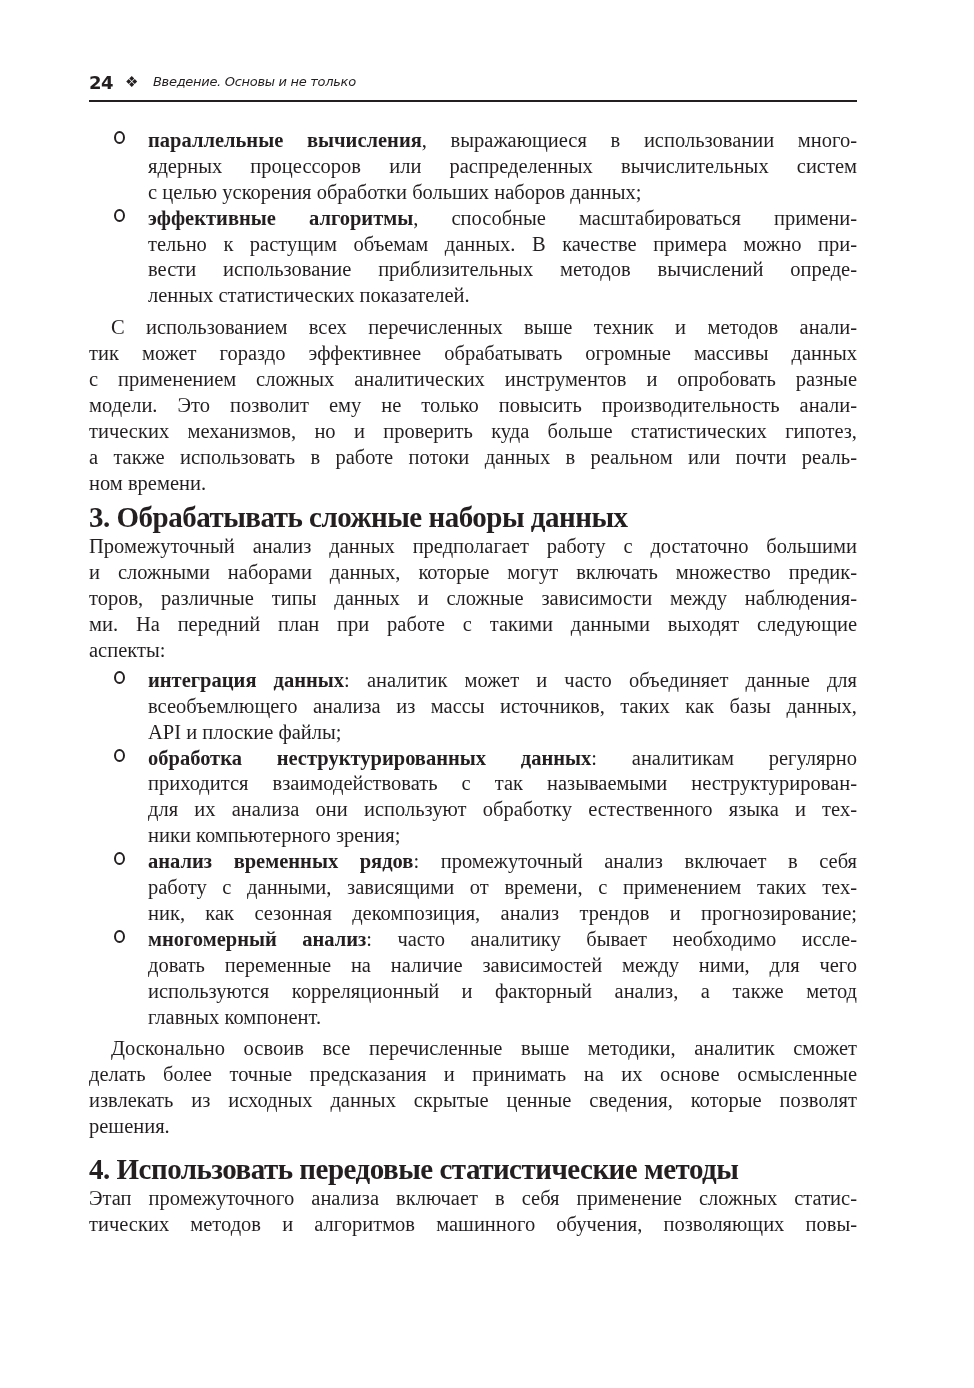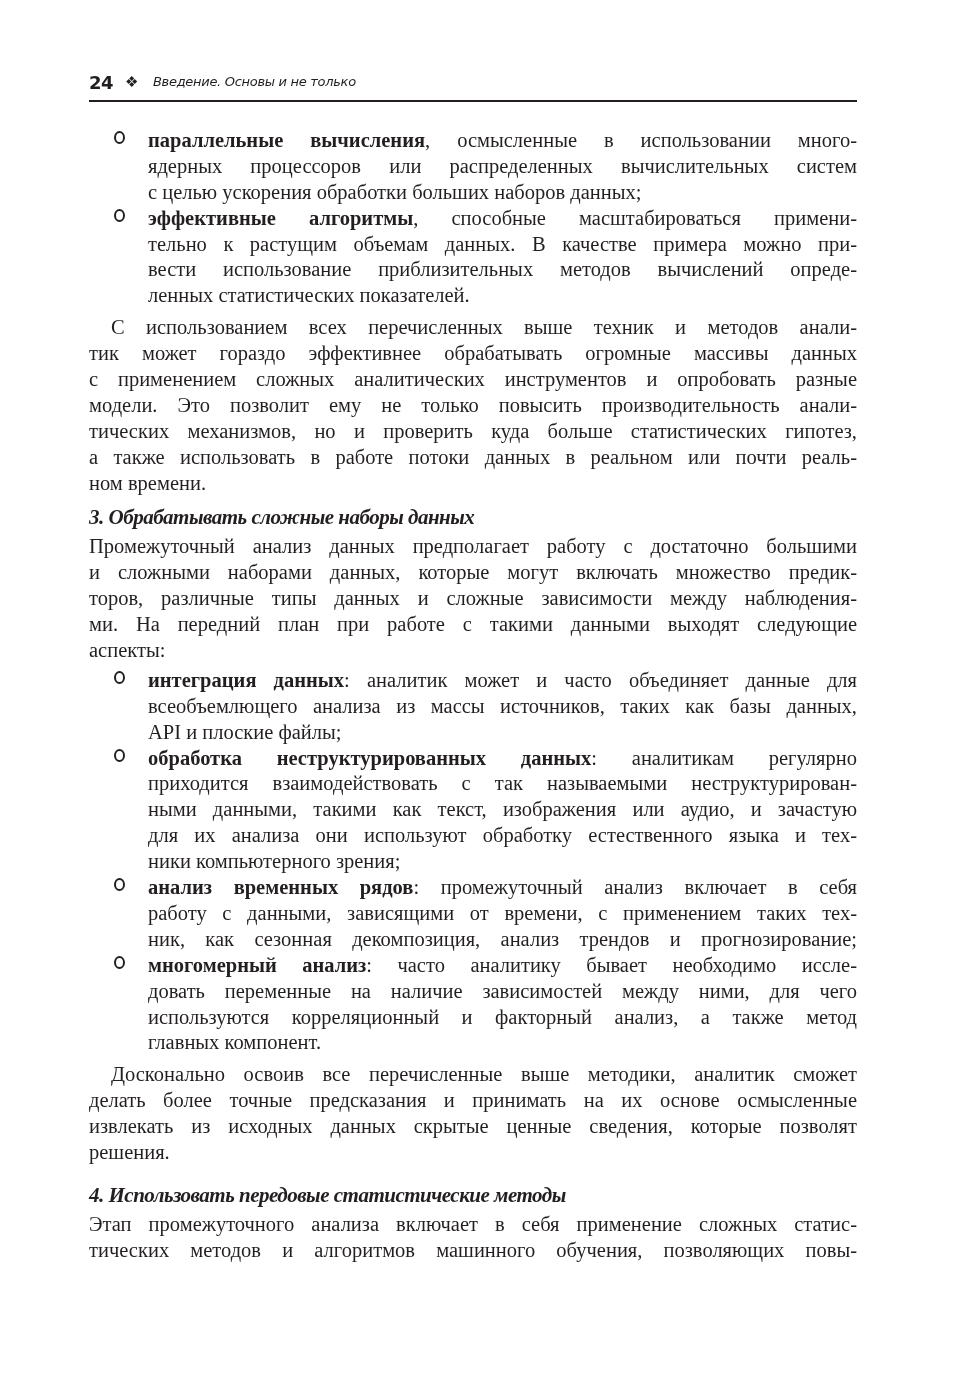--- a/index.html
+++ b/index.html
@@ -9,41 +9,41 @@
   .header .pnum { position: absolute; left: 0; top: 2px; font-size: 18px; font-weight: bold; letter-spacing: -0.5px; }
   .header .orn { position: absolute; left: 36px; top: 3px; font-size: 15px; }
   .header .rtitle { position: absolute; left: 64px; top: 4px; font-size: 13px; letter-spacing: -0.3px; font-style: italic; }
   .body { position: absolute; left: 89px; top: 128px; width: 768px; font-family: "Liberation Serif", "DejaVu Serif", serif; font-size: 20.5px; line-height: 25.9px; }
   .line { display: block; height: 25.9px; white-space: nowrap; text-align: justify; text-align-last: justify; overflow: visible; }
   .line.last { text-align-last: left; }
   .bullet-block { position: relative; padding-left: 59px; }
   .bullet { position: absolute; left: 25px; top: 3px; width: 11px; height: 13px; border: 2.5px solid #231f20; border-radius: 50%; box-sizing: border-box; }
   .para { text-indent: 0; }
   .para .line.first { padding-left: 22px; }
-  .heading { font-family: "Liberation Serif", "DejaVu Serif", serif; font-style: italic; font-weight: bold; font-size: 21px; line-height: 30px; letter-spacing: -0.5px; margin-top: 6px; margin-bottom: 2px; }
+  .heading { font-family: "Liberation Serif", "DejaVu Serif", serif; font-weight: bold; font-size: 29px; line-height: 30px; letter-spacing: -0.5px; margin-top: 6px; margin-bottom: 2px; }
   b { font-weight: bold; }
   .gap-s { height: 4px; }
   .gap-m { height: 6px; }
 </style>
 </head>
 <body>
 
 <div class="page">
 
   <div class="header">
     <span class="pnum">24</span>
     <span class="orn">❖</span>
     <span class="rtitle">Введение. Основы и не только</span>
   </div>
 
   <div class="body">
 
     <div class="bullet-block">
       <span class="bullet"></span>
-      <span class="line"><b>параллельные вычисления</b><span>, осмысленные в использовании много-</span></span>
+      <span class="line"><b>параллельные вычисления</b><span>, выражающиеся в использовании много-</span></span>
       <span class="line">ядерных процессоров или распределенных вычислительных систем</span>
       <span class="line last">с целью ускорения обработки больших наборов данных;</span>
     </div>
     <div class="bullet-block">
       <span class="bullet"></span>
       <span class="line"><b>эффективные алгоритмы</b><span>, способные масштабироваться примени-</span></span>
       <span class="line">тельно к растущим объемам данных. В качестве примера можно при-</span>
       <span class="line">вести использование приблизительных методов вычислений опреде-</span>
       <span class="line last">ленных статистических показателей.</span>
     </div>
@@ -75,21 +75,20 @@
     <div class="bullet-block">
       <span class="bullet"></span>
       <span class="line"><b>интеграция данных</b><span>: аналитик может и часто объединяет данные для</span></span>
       <span class="line">всеобъемлющего анализа из массы источников, таких как базы данных,</span>
       <span class="line last">API и плоские файлы;</span>
     </div>
     <div class="bullet-block">
       <span class="bullet"></span>
       <span class="line"><b>обработка неструктурированных данных</b><span>: аналитикам регулярно</span></span>
       <span class="line">приходится взаимодействовать с так называемыми неструктурирован-</span>
-      <span class="line">ными данными, такими как текст, изображения или аудио, и зачастую</span>
       <span class="line">для их анализа они используют обработку естественного языка и тех-</span>
       <span class="line last">ники компьютерного зрения;</span>
     </div>
     <div class="bullet-block">
       <span class="bullet"></span>
       <span class="line"><b>анализ временных рядов</b><span>: промежуточный анализ включает в себя</span></span>
       <span class="line">работу с данными, зависящими от времени, с применением таких тех-</span>
       <span class="line">ник, как сезонная декомпозиция, анализ трендов и прогнозирование;</span>
     </div>
     <div class="bullet-block">

